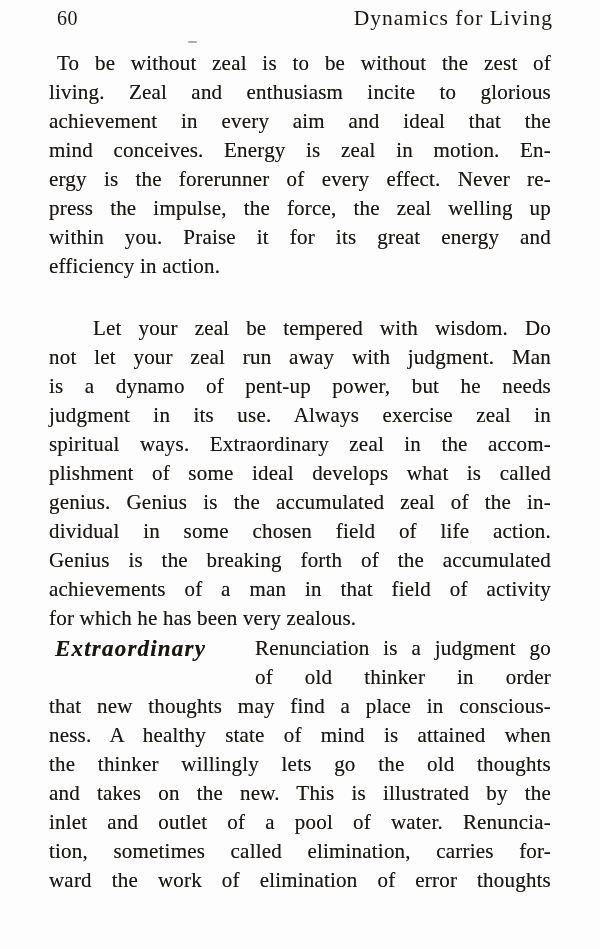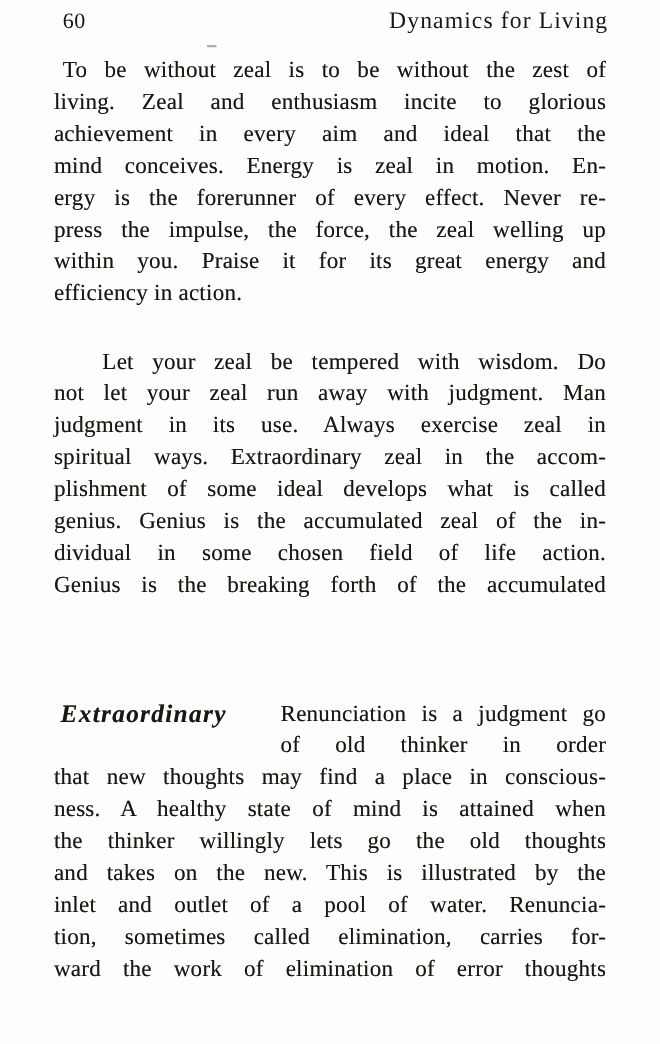--- a/index.html
+++ b/index.html
@@ -97,26 +97,29 @@
         <div class="line">mind conceives. Energy is zeal in motion. En-</div>
         <div class="line">ergy is the forerunner of every effect. Never re-</div>
         <div class="line">press the impulse, the force, the zeal welling up</div>
         <div class="line">within you. Praise it for its great energy and</div>
         <div class="line endline">efficiency in action.</div>
       </div>
 
     <div class="para p2">
         <div class="line">Let your zeal be tempered with wisdom. Do</div>
         <div class="line">not let your zeal run away with judgment. Man</div>
+        <div class="line">is a dynamo of pent-up power, but he needs</div>
         <div class="line">judgment in its use. Always exercise zeal in</div>
         <div class="line">spiritual ways. Extraordinary zeal in the accom-</div>
         <div class="line">plishment of some ideal develops what is called</div>
         <div class="line">genius. Genius is the accumulated zeal of the in-</div>
         <div class="line">dividual in some chosen field of life action.</div>
         <div class="line">Genius is the breaking forth of the accumulated</div>
+        <div class="line">achievements of a man in that field of activity</div>
+        <div class="line endline">for which he has been very zealous.</div>
       </div>
 
     <div class="section">
       <div class="sec-head">Extraordinary</div>
       <div class="sec-intro">
           <div class="line">Renunciation is a judgment go</div>
           <div class="line">of old thinker in order</div>
         </div>
       <div class="sec-body">
           <div class="line">that new thoughts may find a place in conscious-</div>

